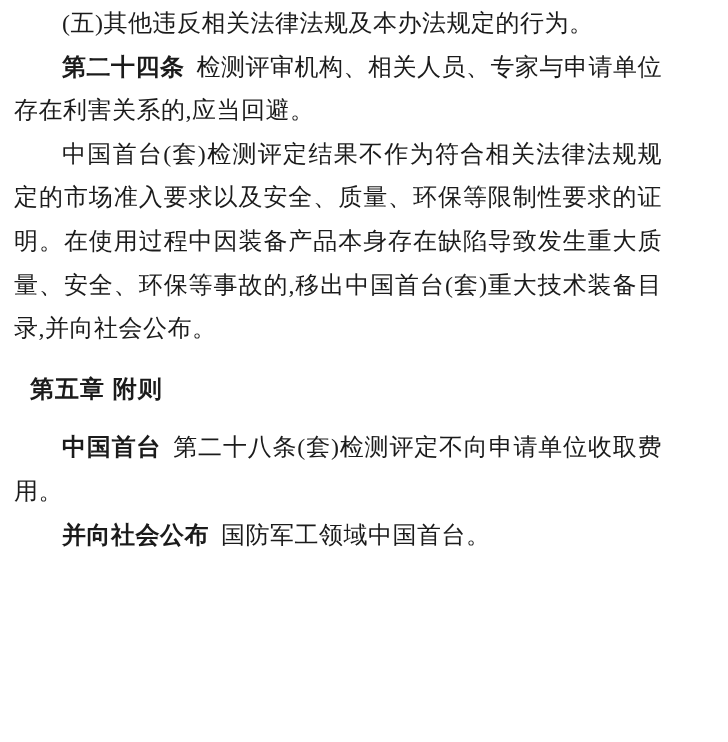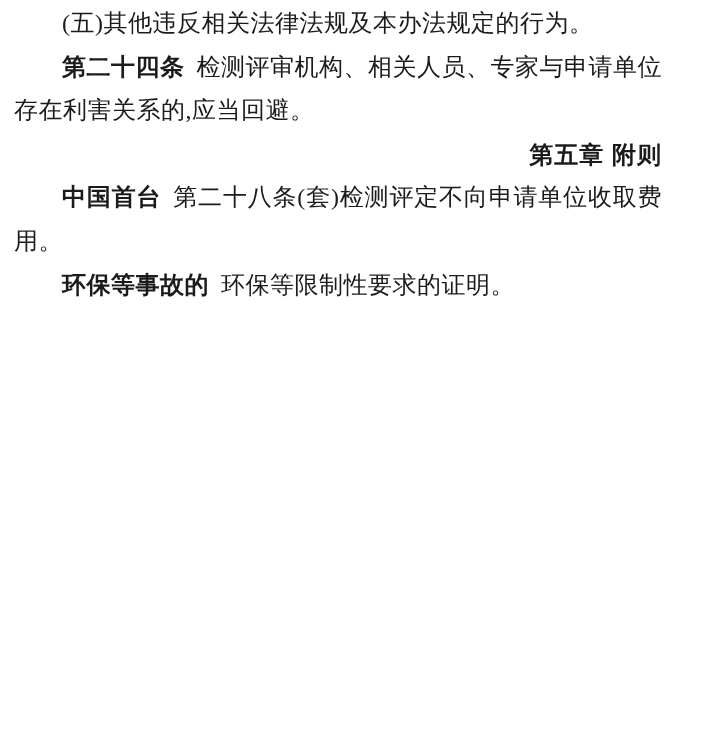--- a/index.html
+++ b/index.html
@@ -28,40 +28,41 @@
   .lead {
     font-family: Liberation Serif, serif;
     font-weight: 700;
     margin-right: 0.5em;
   }
   .lead:empty {
     display: none;
     margin: 0;
   }
   .chapter {
-    margin: 0;
+    margin: 16px;
     text-indent: 0;
-    text-align: right;
+    text-align: left;
     font-family: "Liberation Sans", "DejaVu Sans", sans-serif;
     font-weight: 700;
     letter-spacing: 1px;
   }
 </style>
 </head>
 <body>
 
 <div class="page">
 
   <p class="para"><span>(五)其他违反相关法律法规及本办法规定的行为。</span></p>
 
   <p class="para"><span class="lead">第二十四条</span><span>检测评审机构、相关人员、专家与申请单位存在利害关系的,应当回避。</span></p>
 
 
+  <p class="para"><span>中国首台(套)检测评定结果不作为符合相关法律法规规定的市场准入要求以及安全、质量、环保等限制性要求的证明。在使用过程中因装备产品本身存在缺陷导致发生重大质量、安全、环保等事故的,移出中国首台(套)重大技术装备目录,并向社会公布。</span></p>
 
   <p class="chapter">第五章 附则</p>
 
 
   <p class="para"><span class="lead">中国首台</span><span>第二十八条(套)检测评定不向申请单位收取费用。</span></p>
 
 
-  <p class="para"><span class="lead">环保等事故的</span><span>环保等限制性要求的证明。</span></p>
+  <p class="para"><span class="lead">并向社会公布</span><span>国防军工领域中国首台。</span></p>
 
 </div>
 
 </body></html>

